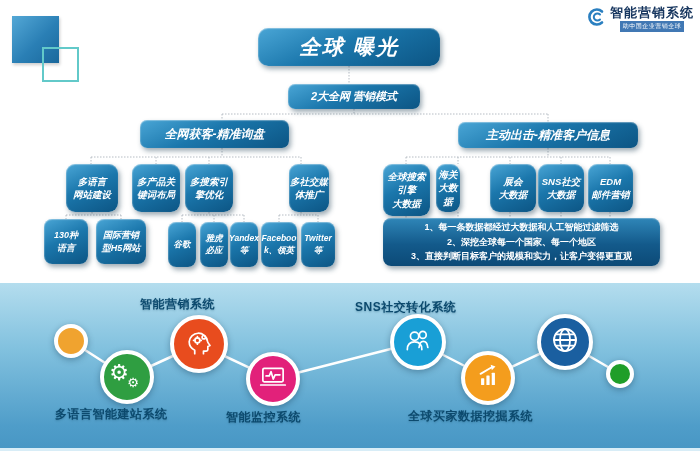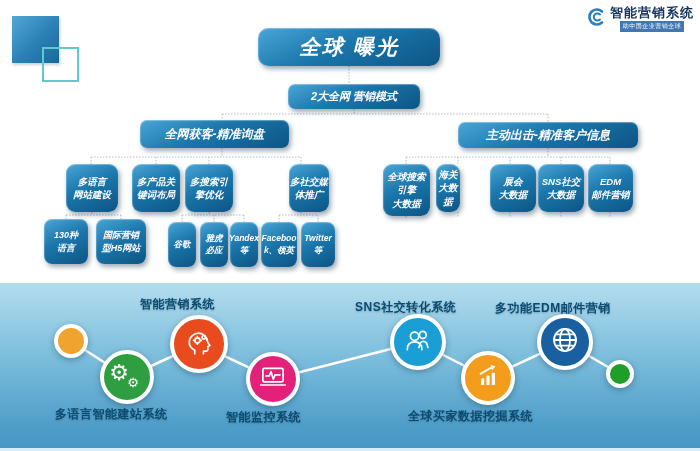--- a/index.html
+++ b/index.html
@@ -124,31 +124,35 @@
 大数据</div>
   <div class="node lvl2" style="left:436px;width:24px;">海关
 大数据</div>
   <div class="node lvl2" style="left:490px;width:46px;">展会
 大数据</div>
   <div class="node lvl2" style="left:538px;width:46px;">SNS社交
 大数据</div>
   <div class="node lvl2" style="left:588px;width:45px;">EDM
 邮件营销</div>
 
+  <div class="panel">
+    <div>1、每一条数据都经过大数据和人工智能过滤筛选</div>
+    <div>2、深挖全球每一个国家、每一个地区</div>
+    <div>3、直接判断目标客户的规模和实力，让客户变得更直观</div>
+  </div>
 
   <div class="band"></div>
   <div class="band-edge"></div>
 
   <svg class="connectors" style="top:283px;" width="700" height="168" viewBox="0 0 700 168">
     <polyline points="71,58 127,94 199,61 273,96 418,59 488,95 565,59 620,91" fill="none" stroke="#ffffff" stroke-width="2.5" stroke-linejoin="round"></polyline>
   </svg>
 
   <div class="sys-label" style="left:140px;top:296px;width:122px;">智能营销系统</div>
   <div class="sys-label" style="left:355px;top:299px;width:130px;">SNS社交转化系统</div>
-  <div class="sys-label" style="left:495px;top:300px;width:140px;">多功能EDM邮件营销</div>
   <div class="sys-label" style="left:55px;top:406px;width:140px;">多语言智能建站系统</div>
   <div class="sys-label" style="left:226px;top:409px;width:100px;">智能监控系统</div>
   <div class="sys-label" style="left:408px;top:408px;width:150px;">全球买家数据挖掘系统</div>
 
   <div class="circle c-start"></div>
 
   <div class="circle c-build">
     <span>
       <svg width="34" height="34" viewBox="0 0 34 34">
         <text x="9" y="22" font-size="22" fill="#ffffff" font-family="'DejaVu Sans',sans-serif" text-anchor="middle">⚙</text>

